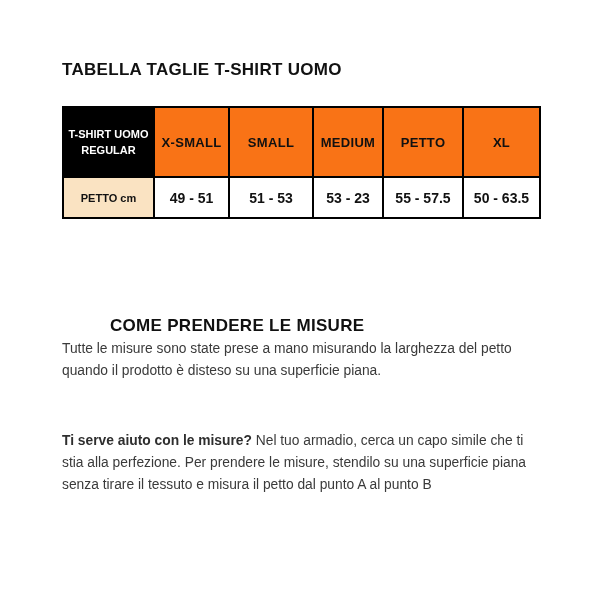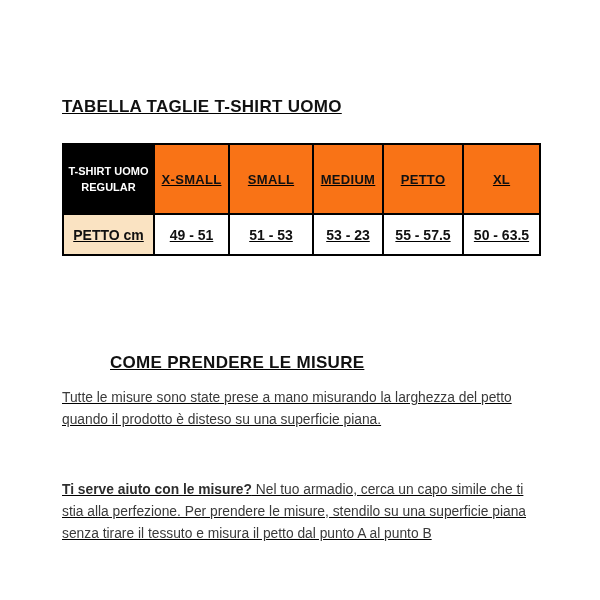--- a/index.html
+++ b/index.html
@@ -6,23 +6,22 @@
   html, body {
     width: 600px;
     height: 600px;
     background: #ffffff;
     font-family: "Liberation Sans", "DejaVu Sans", sans-serif;
     overflow: hidden;
   }
   .page {
     width: 600px;
     height: 600px;
-    padding: 97px 62px 0 62px;
+    padding: 60px 62px 0 62px;
     background: #ffffff;
-    text-decoration: underline;
   }
   .doc-title {
     font-size: 17px;
     font-weight: 700;
     color: #111111;
     letter-spacing: 0.3px;
     margin-bottom: 26px;
   }
   table.size-table {
     border-collapse: collapse;
@@ -48,38 +47,38 @@
     background: #f97316;
     color: #111111;
     font-weight: 700;
     font-size: 13px;
     letter-spacing: 0.3px;
   }
   .row-label-cell {
     background: #fae3c2;
     color: #111111;
     font-weight: 700;
-    font-size: 14px;
+    font-size: 11px;
   }
   .value-cell {
     background: #ffffff;
     color: #111111;
     font-weight: 700;
     font-size: 14px;
   }
   .section-heading {
     margin-top: 97px;
     font-size: 17px;
     font-weight: 700;
     color: #111111;
     letter-spacing: 0.3px;
     margin-left: 48px;
   }
   .body-text {
-    margin-top: 14px;
+    margin-top: 2px;
     width: 478px;
     font-size: 13.8px;
     line-height: 22px;
     color: #3a3a3a;
   }
   .body-text.second { margin-top: 48px; }
   .lead-bold { font-weight: 700; color: #2e2e2e; }
 </style>
 </head>
 <body>

